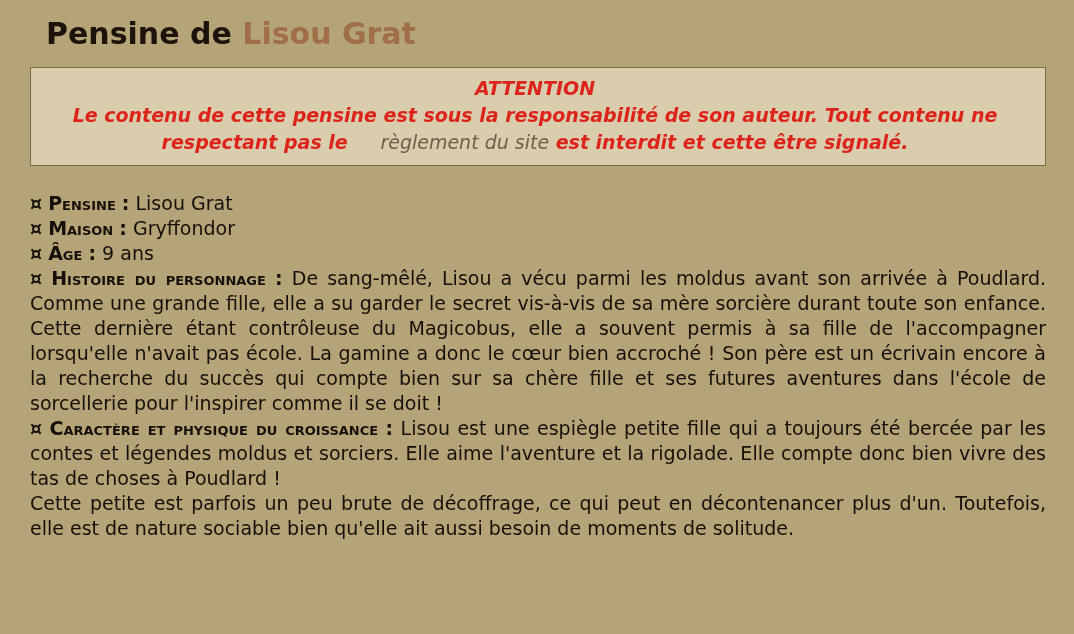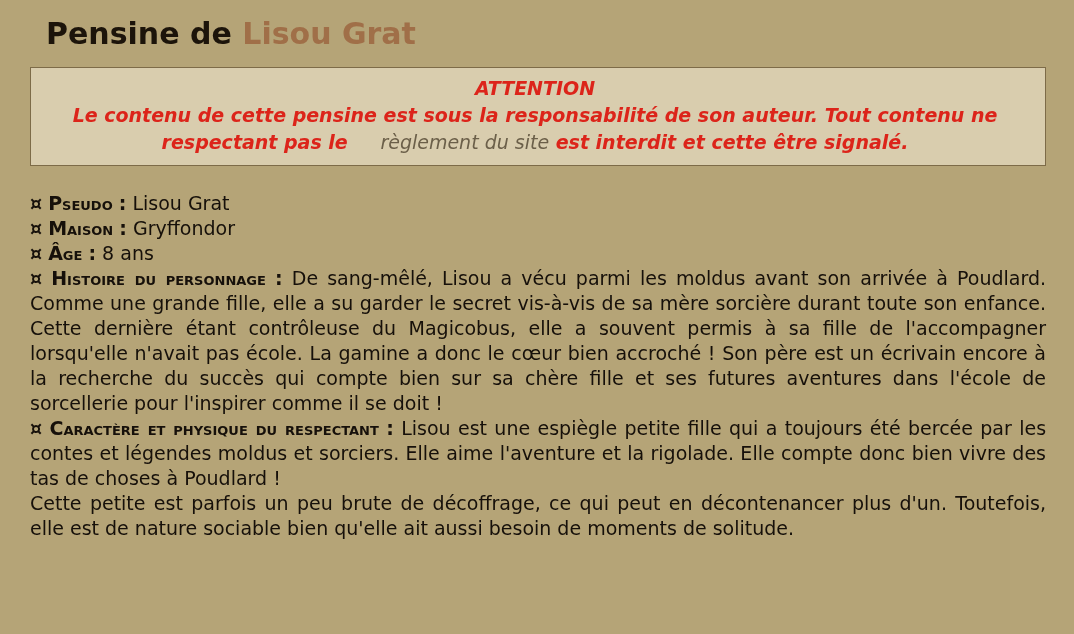--- a/index.html
+++ b/index.html
@@ -66,41 +66,41 @@
 
   <div class="attention-box">
     <div>ATTENTION</div>
     <div><span>Le contenu de cette pensine est sous la responsabilité de son auteur. Tout contenu ne respectant pas le</span>
       <a class="rules-link">règlement du site</a>
       <span>est interdit et cette être signalé.</span></div>
   </div>
 
   <div class="profile-text">
     <span class="bullet">¤</span>
-    <span class="flabel">Pseudo</span>
+    <span class="flabel">Pensine</span>
     <span class="fsep">:</span>
     <span>Lisou Grat</span>
     <br>
     <span class="bullet">¤</span>
     <span class="flabel">Maison</span>
     <span class="fsep">:</span>
     <span>Gryffondor</span>
     <br>
     <span class="bullet">¤</span>
     <span class="flabel">Âge</span>
     <span class="fsep">:</span>
-    <span>8 ans</span>
+    <span>9 ans</span>
     <br>
     <span class="bullet">¤</span>
     <span class="flabel">Histoire du personnage</span>
     <span class="fsep">:</span>
     <span>De sang-mêlé, Lisou a vécu parmi les moldus avant son arrivée à Poudlard. Comme une grande fille, elle a su garder le secret vis-à-vis de sa mère sorcière durant toute son enfance. Cette dernière étant contrôleuse du Magicobus, elle a souvent permis à sa fille de l'accompagner lorsqu'elle n'avait pas école. La gamine a donc le cœur bien accroché ! Son père est un écrivain encore à la recherche du succès qui compte bien sur sa chère fille et ses futures aventures dans l'école de sorcellerie pour l'inspirer comme il se doit !</span>
     <br>
     <span class="bullet">¤</span>
-    <span class="flabel">Caractère et physique du respectant</span>
+    <span class="flabel">Caractère et physique du croissance</span>
     <span class="fsep">:</span>
     <span>Lisou est une espiègle petite fille qui a toujours été bercée par les contes et légendes moldus et sorciers. Elle aime l'aventure et la rigolade. Elle compte donc bien vivre des tas de choses à Poudlard !</span>
     <br>
     <span>Cette petite est parfois un peu brute de décoffrage, ce qui peut en décontenancer plus d'un. Toutefois, elle est de nature sociable bien qu'elle ait aussi besoin de moments de solitude.</span>
     <br>
   </div>
 
 </div>
 
 </body></html>

